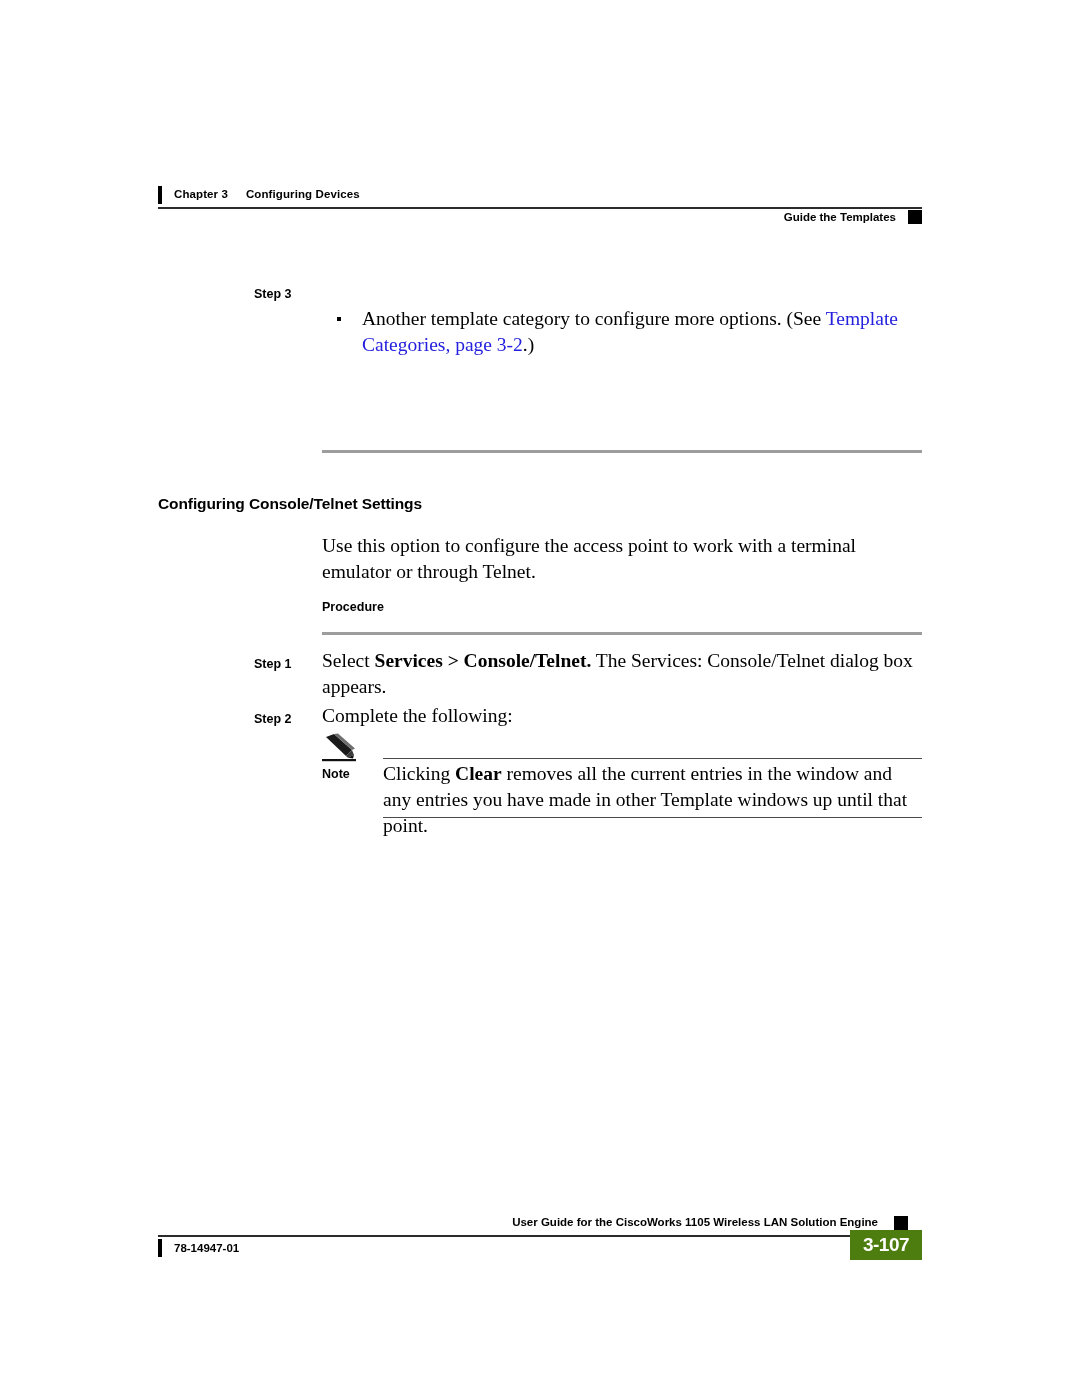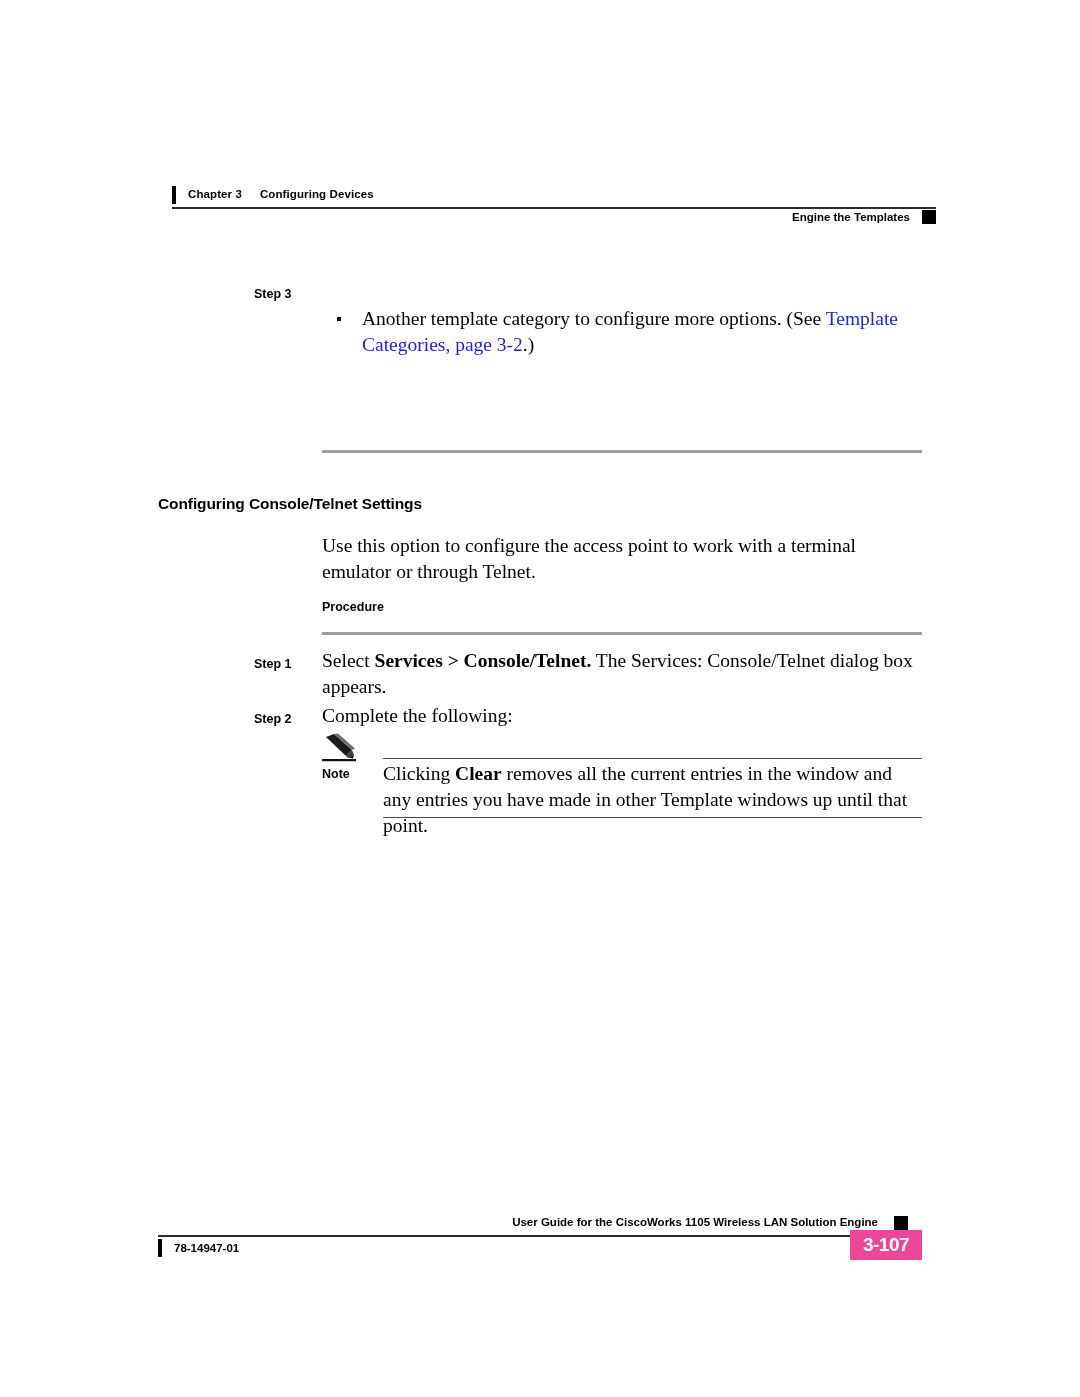--- a/index.html
+++ b/index.html
@@ -12,21 +12,21 @@
     height: 1397px;
     position: relative;
     font-family: "Liberation Serif", serif;
     color: #000000;
     overflow: hidden;
   }
 
   
   #page-header {
     position: absolute;
-    left: 172px;
+    left: 158px;
     top: 186px;
     width: 764px;
     height: 46px;
   }
   #header-left-bar {
     position: absolute;
     left: 0;
     top: 0;
     width: 4px;
     height: 18px;
@@ -253,40 +253,40 @@
     font-weight: bold;
     font-size: 11.5px;
     white-space: nowrap;
   }
   #footer-pagebox {
     position: absolute;
     right: 0;
     top: 14px;
     width: 72px;
     height: 30px;
-    background: #ec4899;
+    background: #4d7c0f;
     color: #ffffff;
     font-family: "Liberation Sans", sans-serif;
     font-weight: bold;
     font-size: 19px;
     line-height: 30px;
     text-align: center;
     letter-spacing: -0.5px;
   }
 </style>
 </head>
 <body>
 
 <div id="page-header">
   <div id="header-left-bar"></div>
   <div id="header-chapter-wrap">
     <span class="chapter-num">Chapter 3</span><span>Configuring Devices</span>
   </div>
   <div id="header-rule"></div>
-  <div id="header-right-wrap">Engine the Templates</div>
+  <div id="header-right-wrap">Guide the Templates</div>
   <div id="header-right-square"></div>
 </div>
 
 <div class="step-block" style="left:254px; top:278px; width:668px;">
   <span class="step-label">Step 3</span>
 </div>
 
 <div class="bullet-list">
 
 

